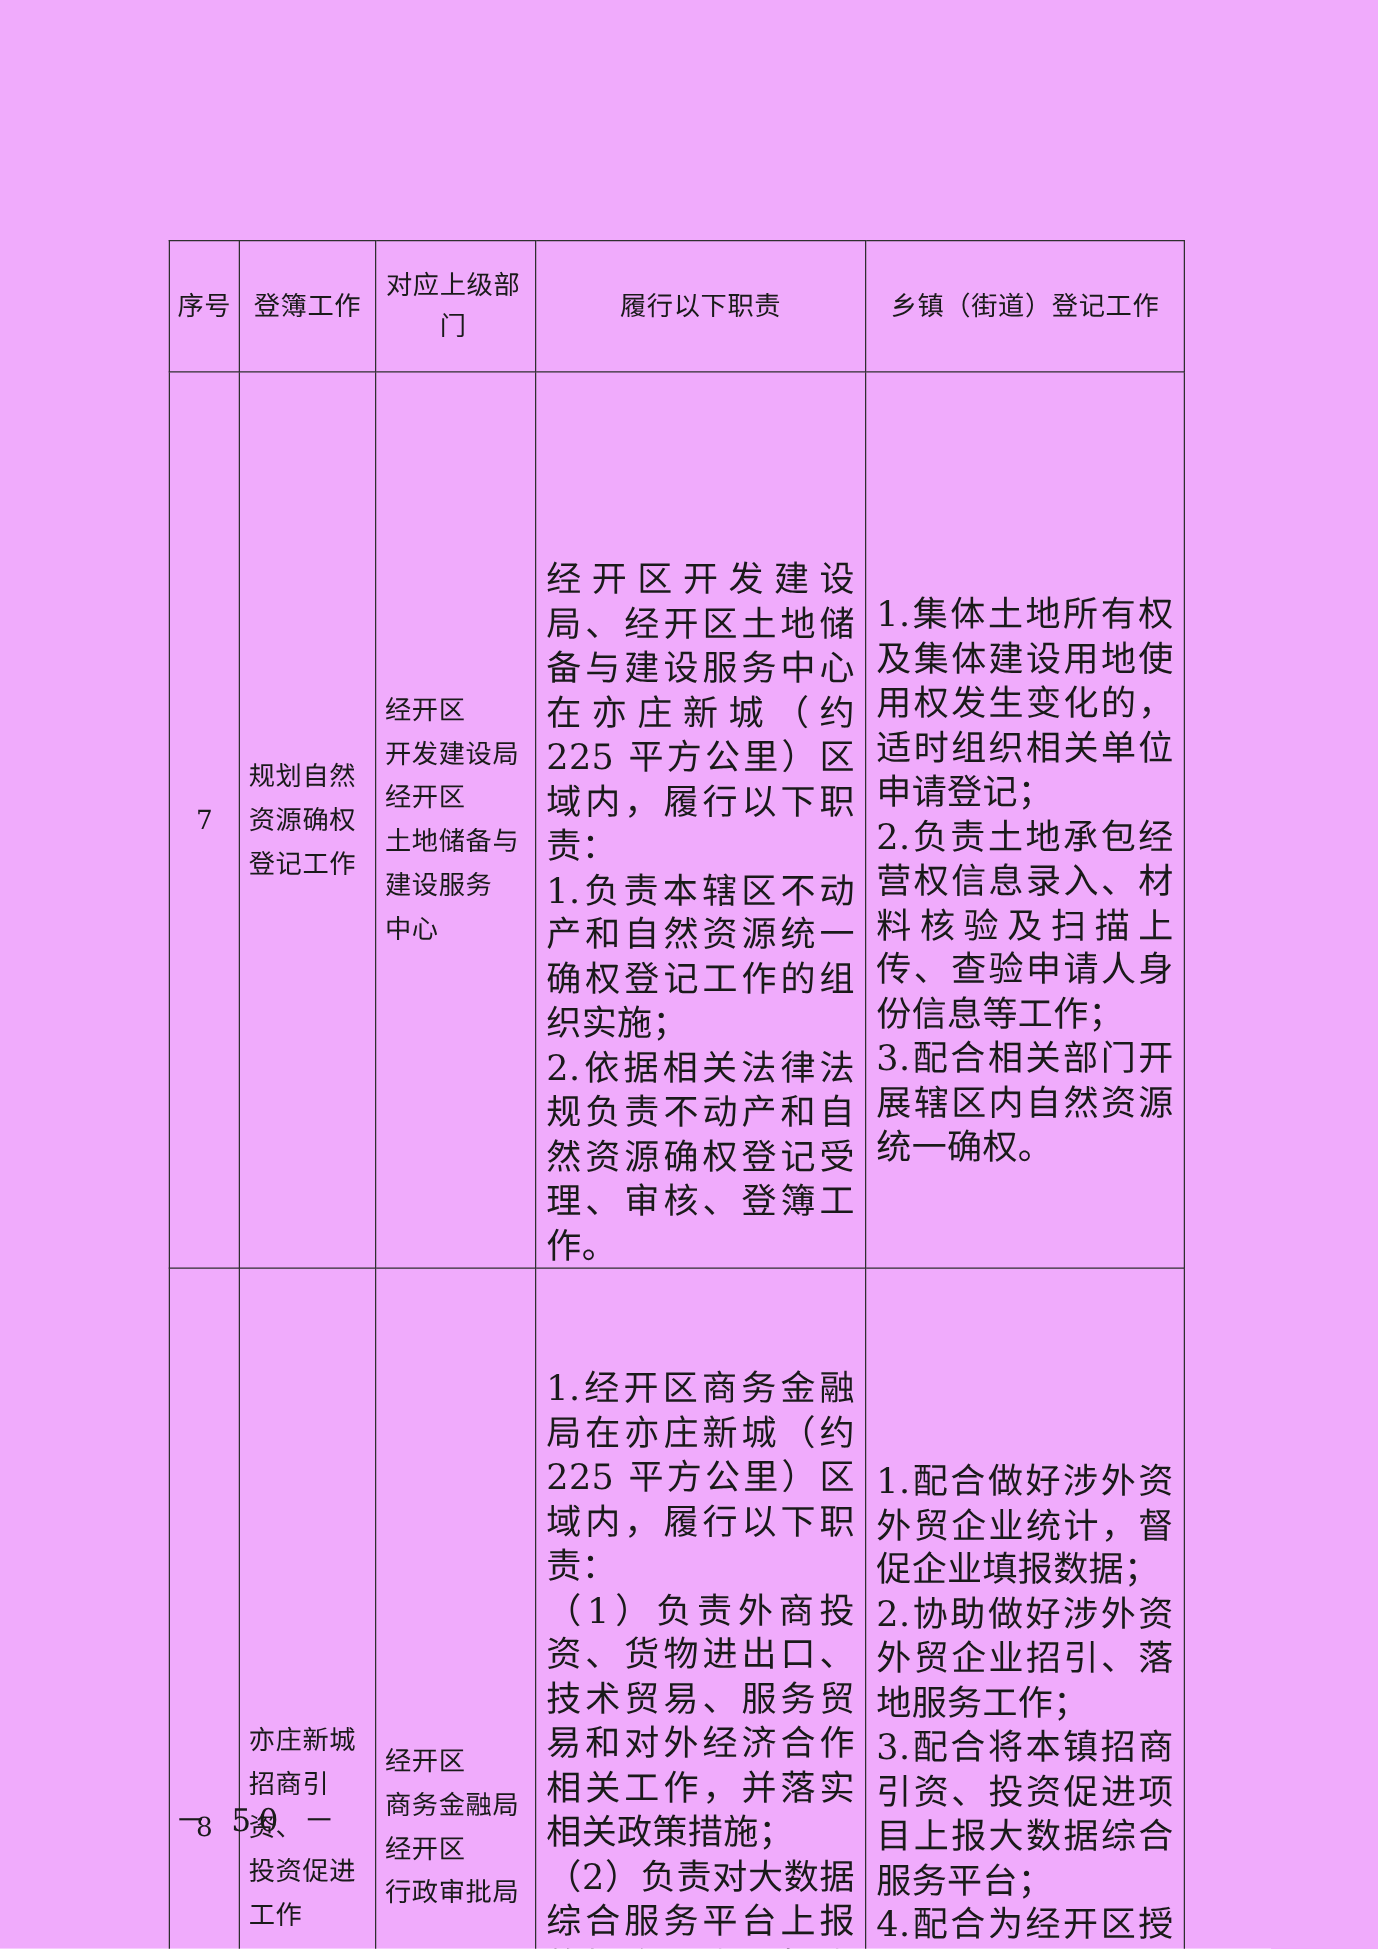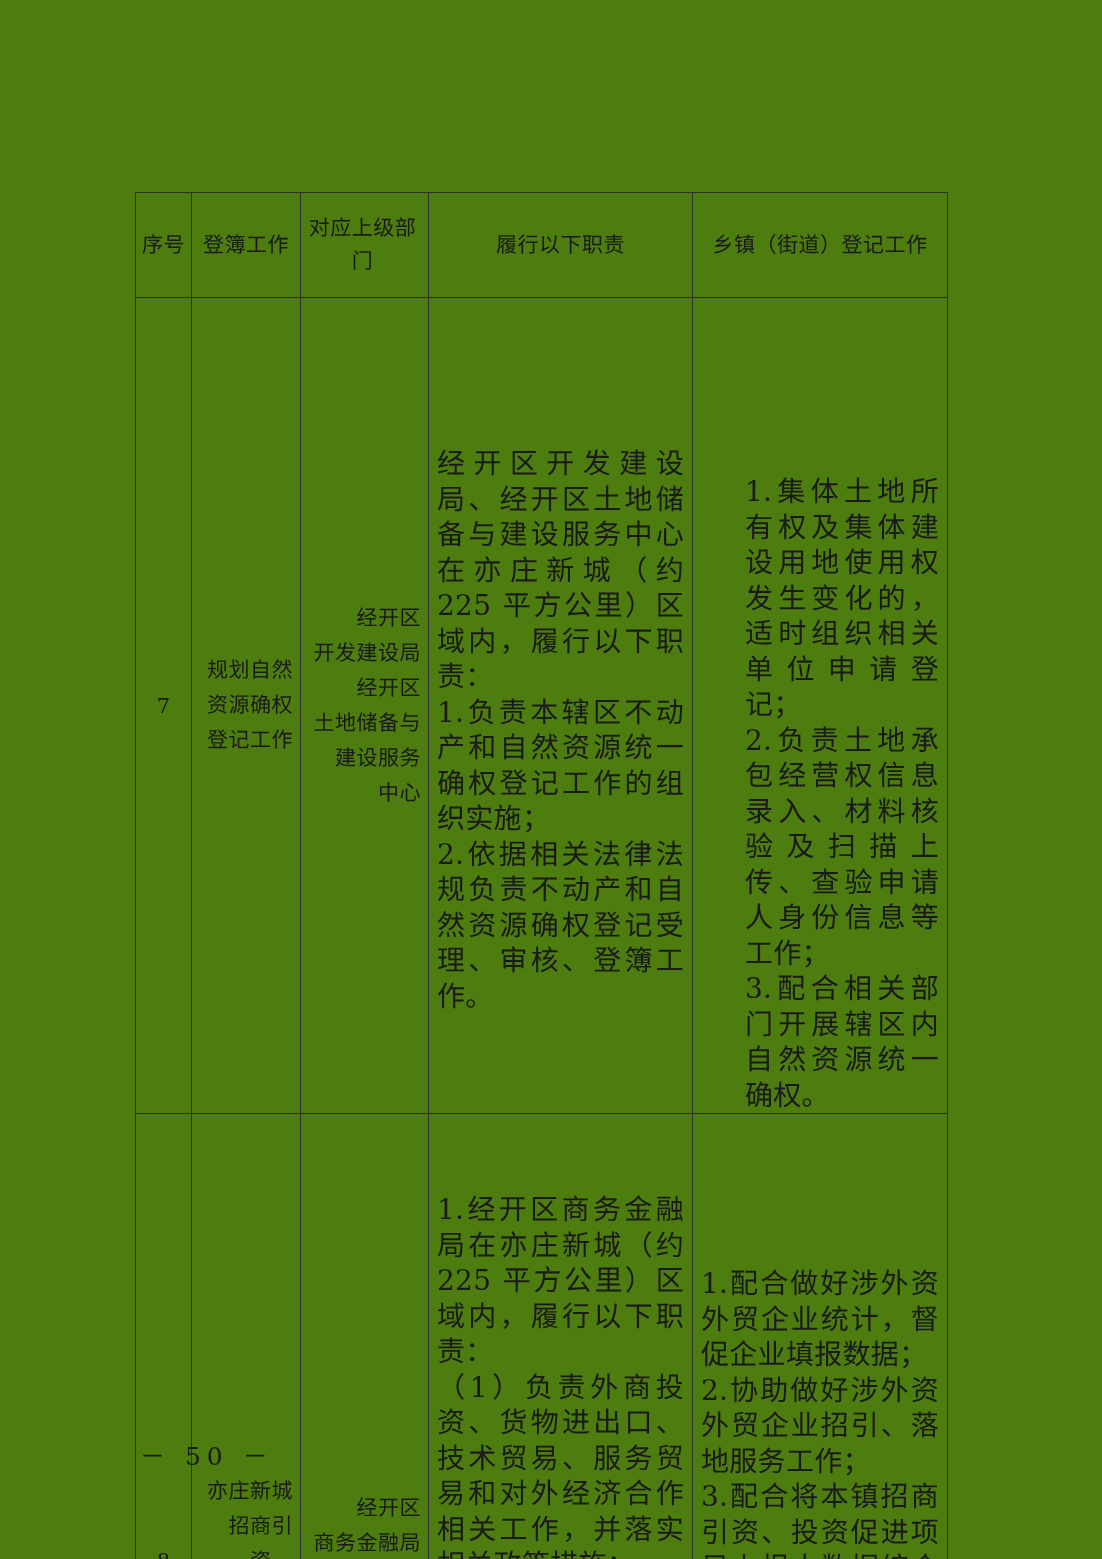--- a/index.html
+++ b/index.html
@@ -13,21 +13,21 @@
     height: 1559px;
     position: relative;
     font-family: "DejaVu Serif", "Liberation Serif", serif;
     color: #1a1a1a;
     overflow: hidden;
   }
 
   .page {
     position: absolute;
     inset: 0;
-    background: #4d7c0f;
+    background: #f0abfc;
   }
 
   
   .resp-table {
     position: absolute;
     left: 135px;
     top: 192px;
     width: 812px;
     border-collapse: collapse;
     table-layout: fixed;
@@ -64,21 +64,21 @@
   .row-7 td { height: 414px; }
   .row-8 td { height: 593px; }
 
   td.idx {
     text-align: center;
     font-size: 21px;
     font-family: "DejaVu Serif", "Liberation Serif", serif;
   }
 
   td.centered-block {
-    text-align: right;
+    text-align: left;
     font-size: 21px;
     line-height: 35px;
     letter-spacing: 0.5px;
     padding: 4px 7px;
   }
 
   td.para {
     vertical-align: top;
     font-size: 28px;
     line-height: 35.5px;
@@ -86,21 +86,21 @@
     text-align: justify;
     text-justify: inter-ideograph;
     padding: 0 8px 0 8px;
   }
   td.para .para-inner {
     display: block;
   }
 
   
   .row-7 td.duty .para-inner { padding-top: 148px; }
-  .row-7 td.coop .para-inner { padding-top: 176px; margin-left: 44px; }
+  .row-7 td.coop .para-inner { padding-top: 176px; }
   .row-8 td.duty .para-inner { padding-top: 78px; }
   .row-8 td.coop .para-inner { padding-top: 152px; }
 
   
   .page-number {
     position: absolute;
     left: 140px;
     top: 1436px;
     font-size: 25px;
     letter-spacing: 6px;

